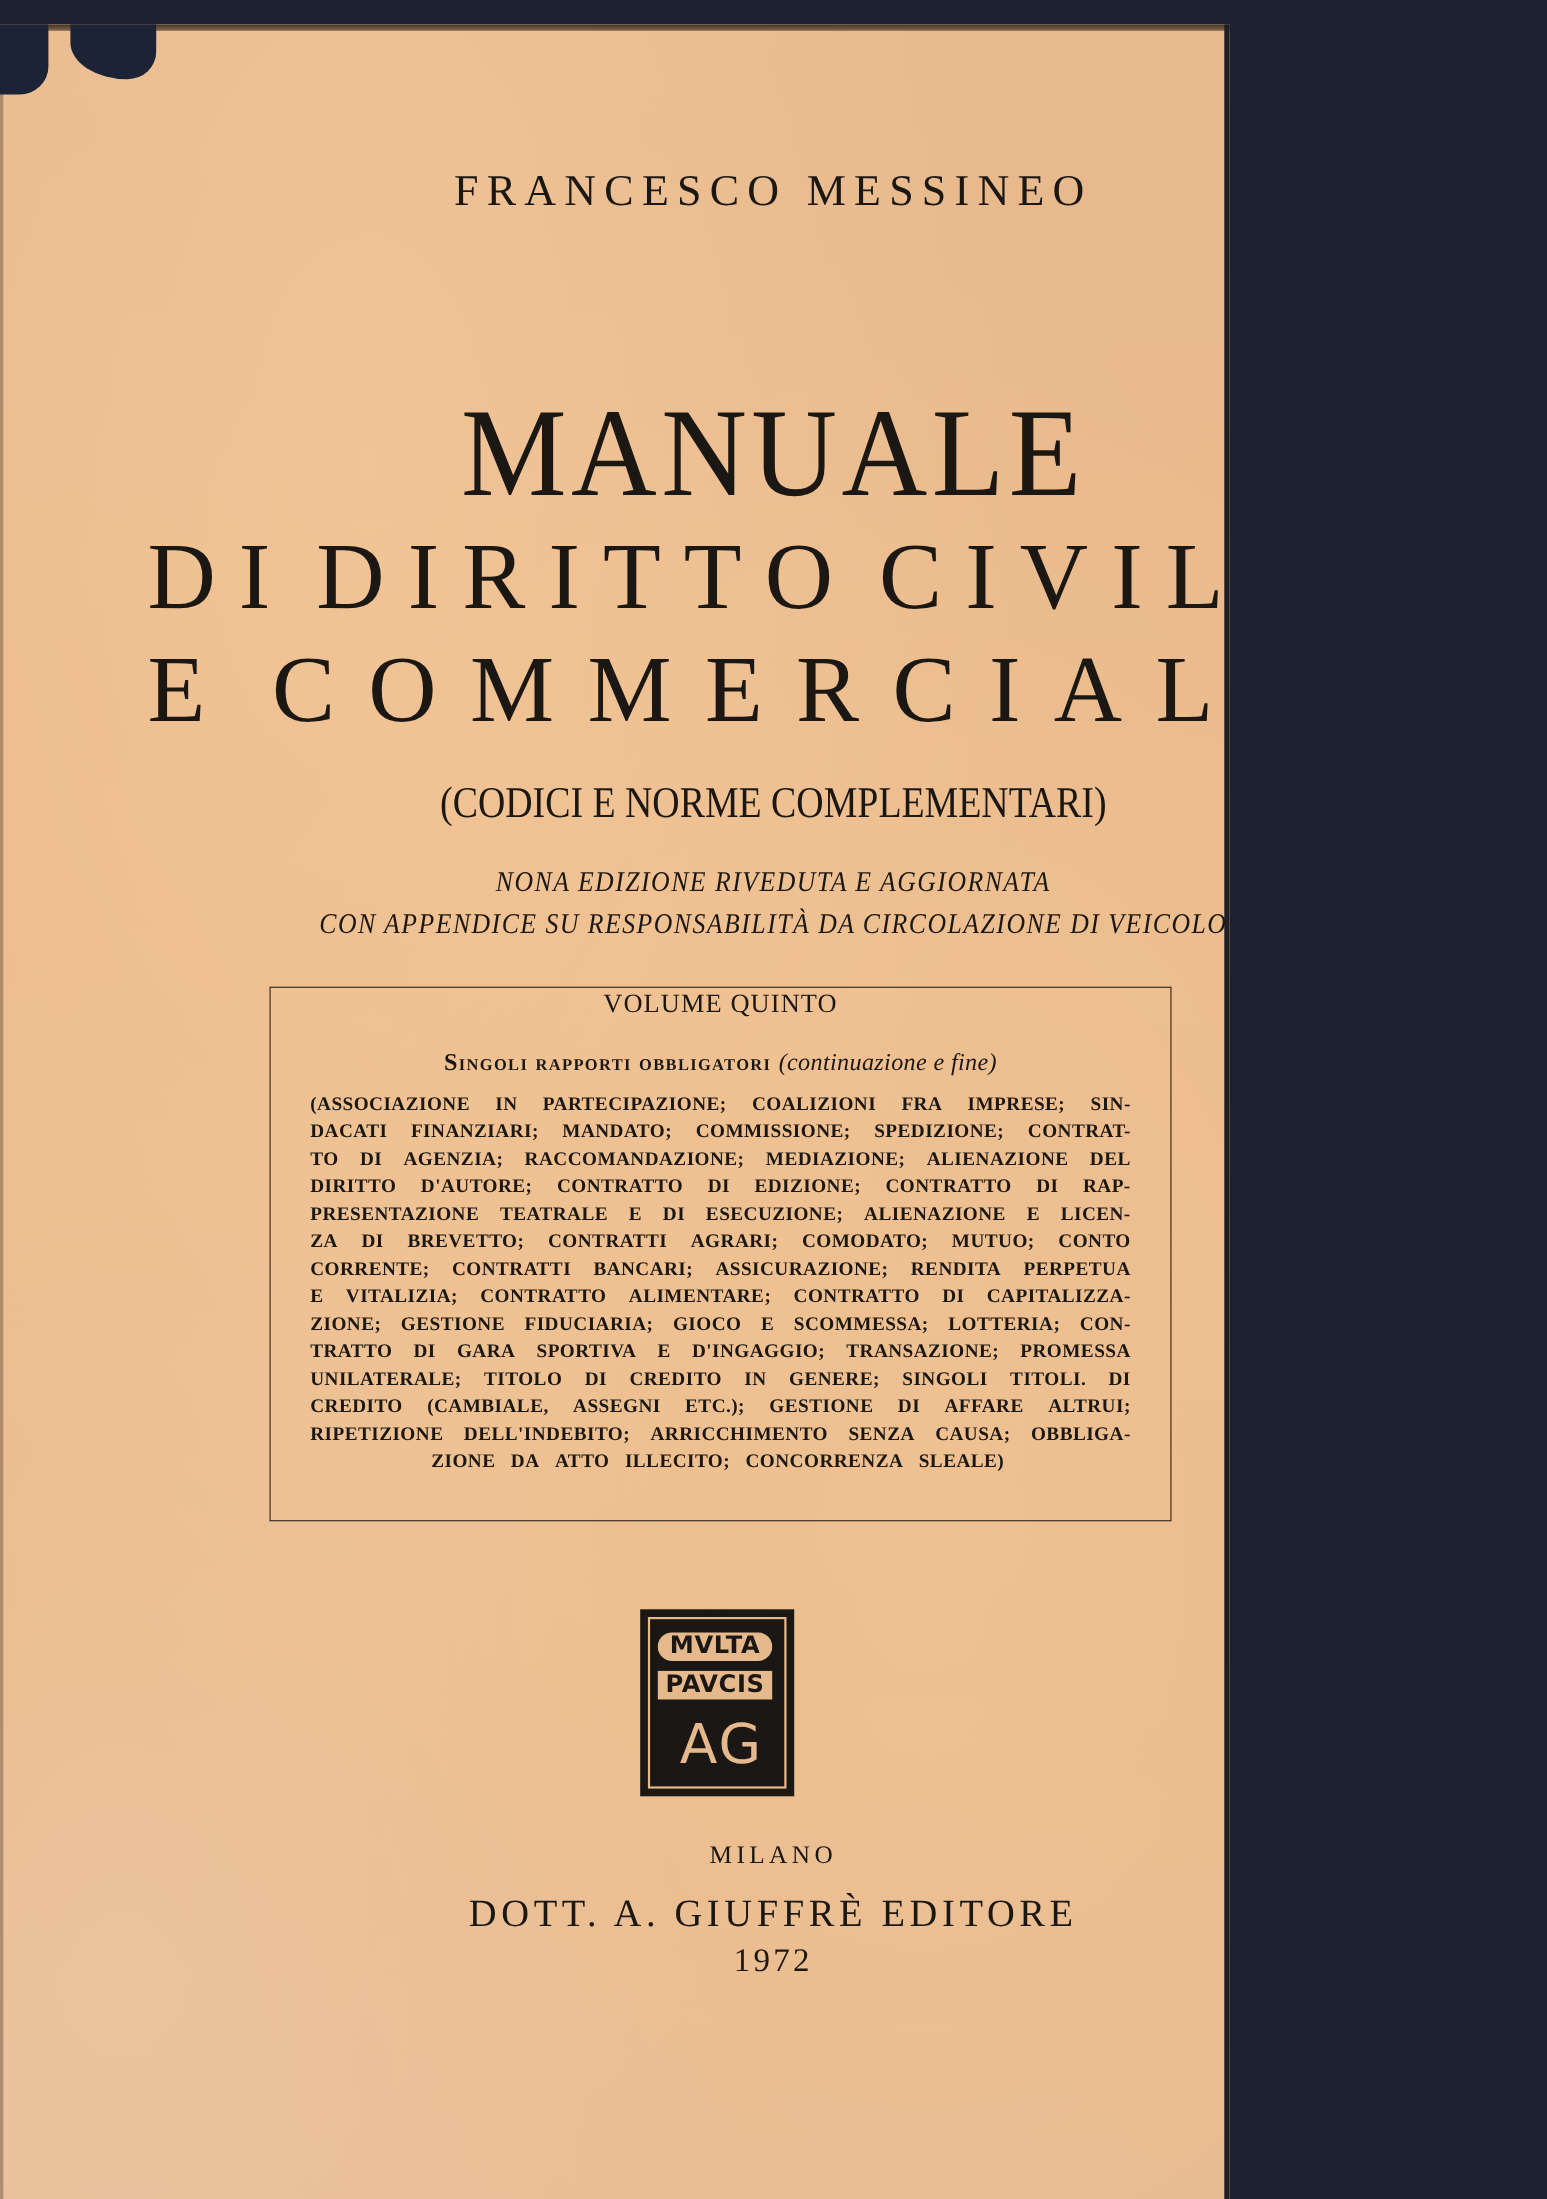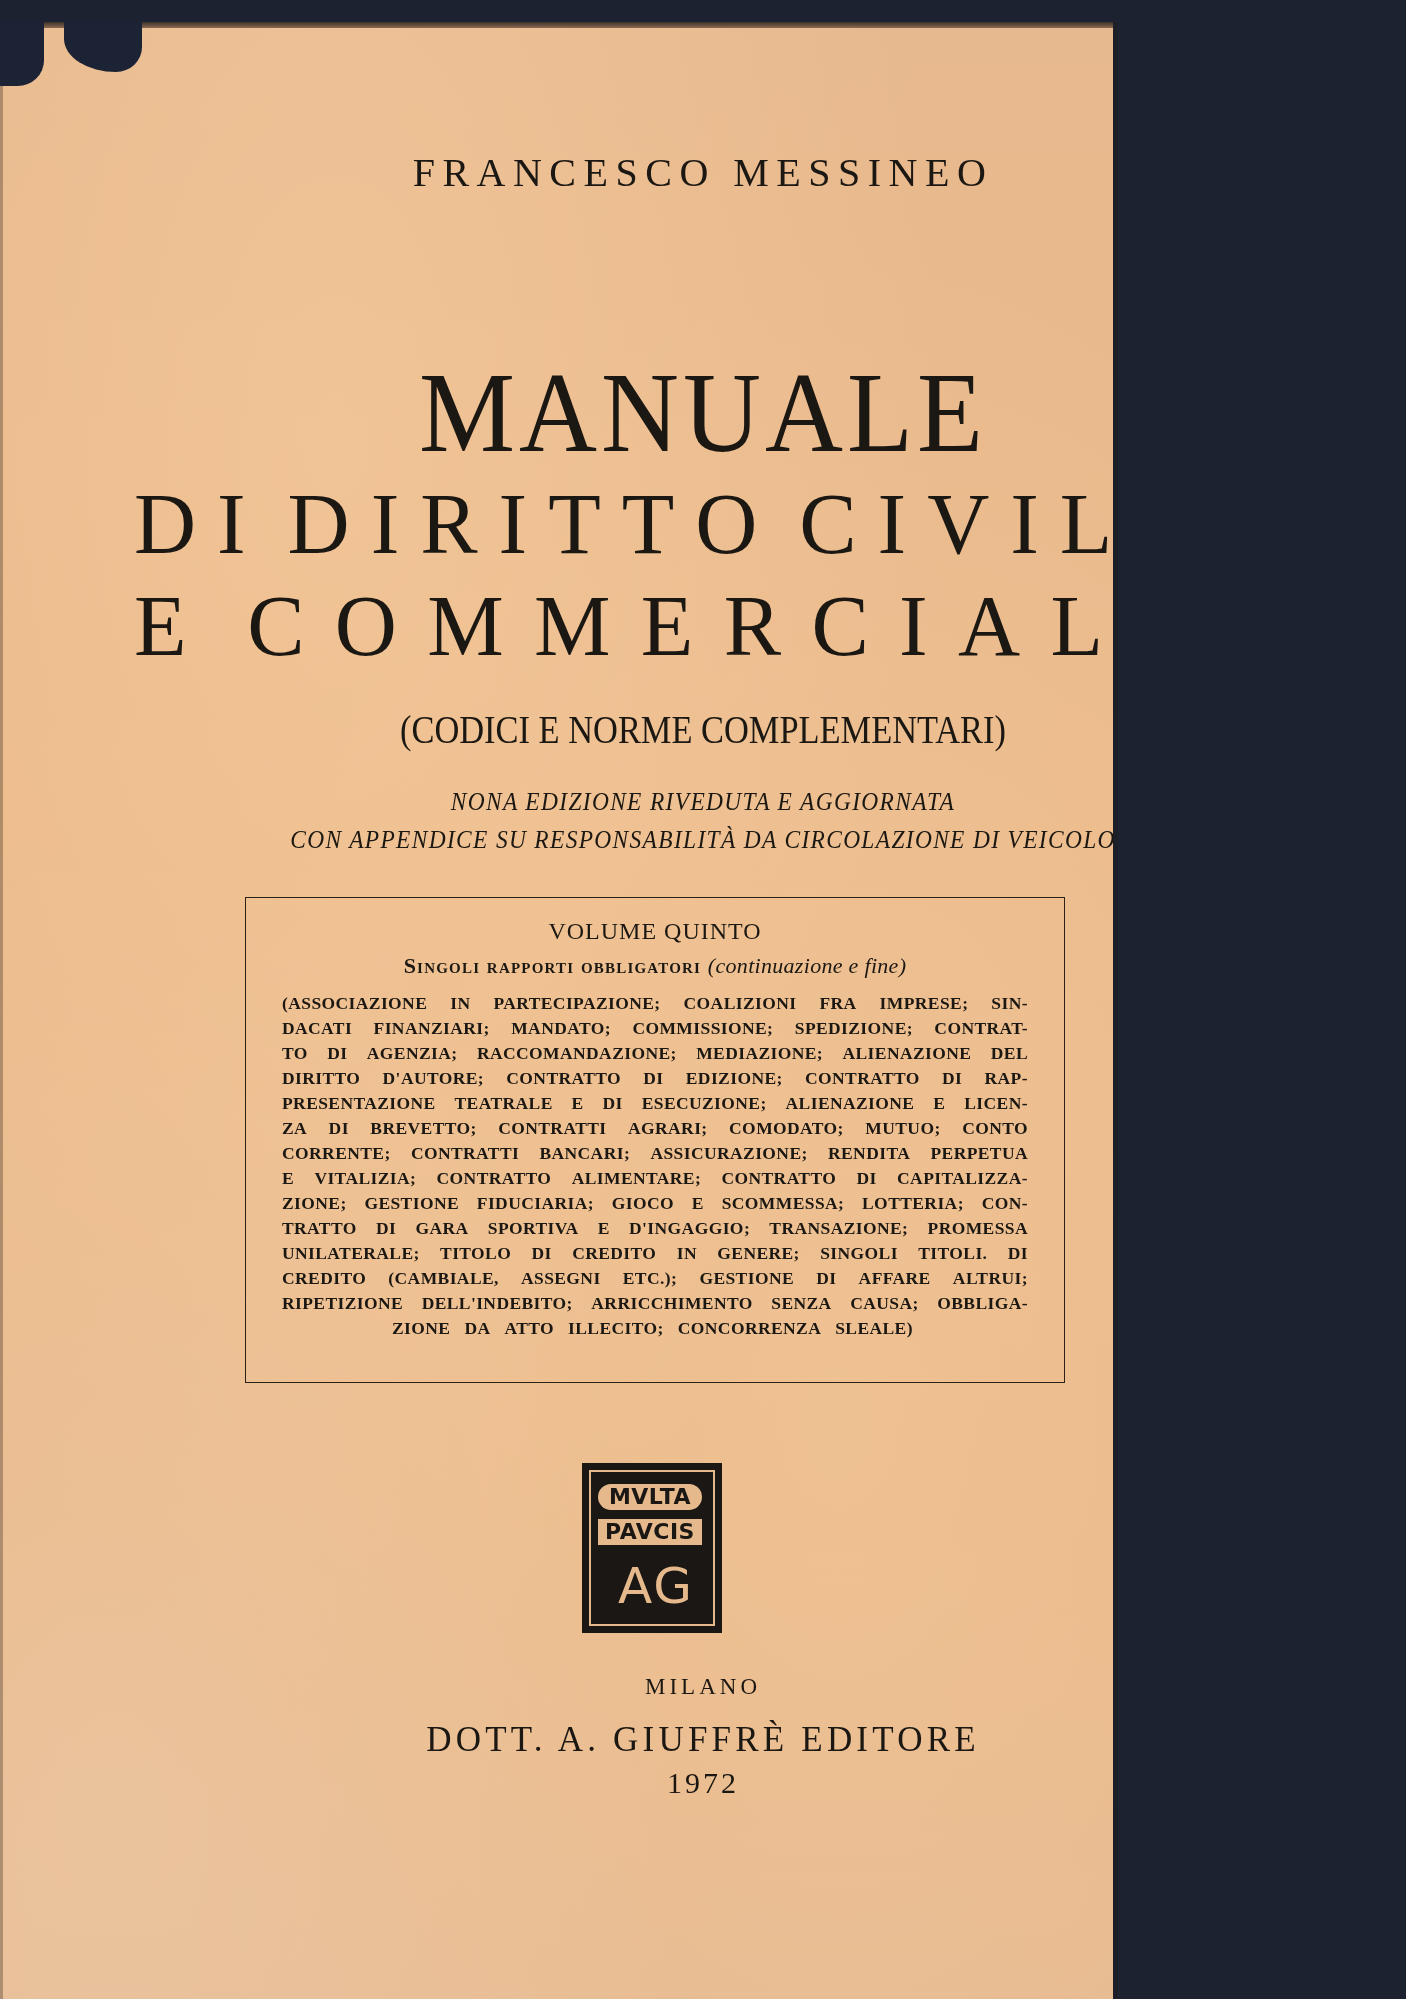--- a/index.html
+++ b/index.html
@@ -29,21 +29,21 @@
 
   #author { top: 131px; font-size: 40px; letter-spacing: 7.5px; }
   #title-main { top: 337px; font-size: 108px; letter-spacing: 4px; transform: scaleY(1.06); }
   #title-l2 { left: 134px; width: 1052px; top: 459px; font-size: 86px; }
   #title-l3 { left: 134px; width: 1052px; top: 561px; font-size: 86px; }
   #subtitle { top: 688px; font-size: 40px; transform: scaleX(0.86); }
   #edition-1 { top: 767px; font-size: 26px; font-style: italic; letter-spacing: 1.5px; transform: scaleX(0.9); }
   #edition-2 { top: 805px; font-size: 26px; font-style: italic; letter-spacing: 1.5px; transform: scaleX(0.9); }
 
   #content-box { position: absolute; left: 245px; top: 875px; width: 820px; height: 486px; border: 1.6px solid #2a2218; box-sizing: border-box; }
-  #volume { top: 897px; font-size: 24px; letter-spacing: 1px; left: 245px; width: 820px; }
+  #volume { top: 879px; font-size: 24px; letter-spacing: 1px; left: 245px; width: 820px; }
   #subject { top: 933px; font-size: 22px; left: 245px; width: 820px; font-variant: small-caps; letter-spacing: 1.2px; font-weight: bold; }
   #subject .it { font-style: italic; font-variant: normal; font-weight: normal; letter-spacing: 0.3px; }
   .topic { left: 282px; width: 746px; font-size: 17.5px; font-weight: bold; letter-spacing: 0.4px; justify-content: space-between; }
   .topic.last { left: 392px; width: auto; justify-content: flex-end; gap: 14px; }
   #sections { top: 1325px; font-size: 22px; left: 245px; width: 820px; letter-spacing: 1px; }
   #sections .it { font-style: italic; }
 
   #logo { position: absolute; left: 582px; top: 1441px; width: 140px; height: 170px; background: #1a1714; }
   #logo .inner { position: absolute; left: 7px; top: 7px; right: 7px; bottom: 7px; border: 2px solid #e6b98c; }
   #logo .plate { position: absolute; left: 16px; width: 104px; height: 26px; background: #e6b98c; color: #1a1714;

